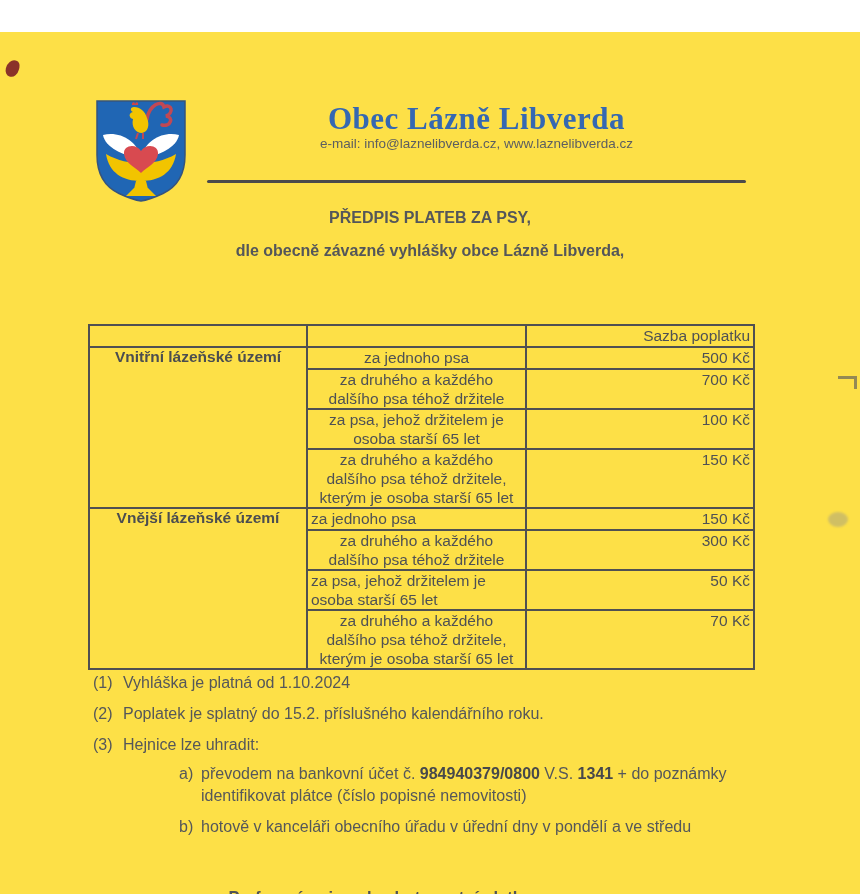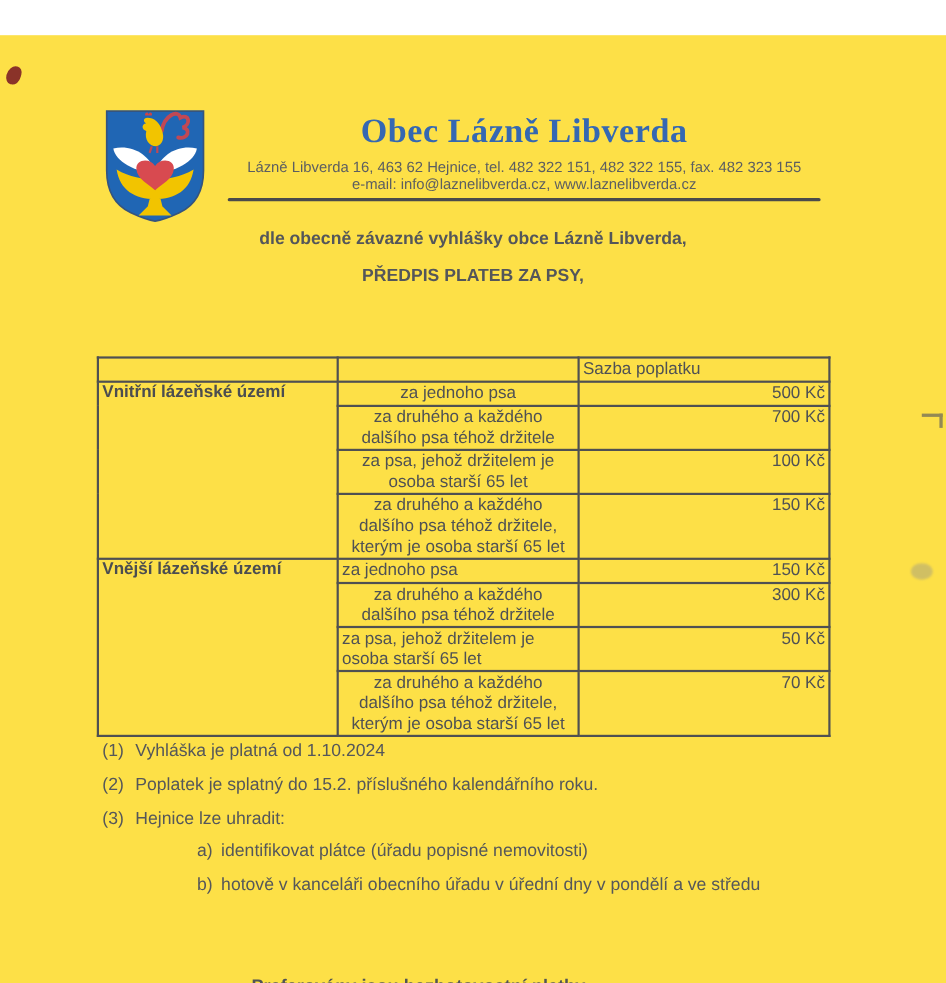--- a/index.html
+++ b/index.html
@@ -28,22 +28,22 @@
   
   .title-block{position:absolute;left:0;top:177px;width:860px;text-align:center;
                font-weight:bold;font-size:16px;color:#54565a;}
   .title-block div{margin-bottom:15px;}
 
   
   .fee-table{position:absolute;left:88px;top:292px;width:665px;border-collapse:collapse;
              table-layout:fixed;font-size:15.5px;color:#4f5154;}
   .fee-table td{border:2px solid #4f5052;padding:0 3px;vertical-align:top;}
   tr.rh1{height:21px;} tr.rh2{height:39px;} tr.rh3{height:57px;}
-  .hdr-fee{text-align:left;line-height:20px;}
-  .zone-cell{vertical-align:middle;text-align:left;font-weight:bold;color:#4b4d50;}
+  .hdr-fee{text-align:right;line-height:20px;}
+  .zone-cell{vertical-align:middle;text-align:center;font-weight:bold;color:#4b4d50;}
   .desc-cell div{line-height:19px;}
   .align-center{text-align:center;}
   .align-left{text-align:left;padding-left:5px;}
   .fee-cell{text-align:right;line-height:20px;padding-top:1px;}
 
   
   .notes{position:absolute;left:93px;top:641px;width:720px;font-size:16px;line-height:20px;}
   .note-row{display:flex;margin-bottom:11px;}
   .note-num{width:30px;flex:none;}
   .note-text{flex:1;}
@@ -78,28 +78,27 @@
     <path d="M50,58 C46,44 30,34 13,38 C15,50 33,59 50,61 Z" fill="#ffffff"></path>
     <path d="M52,58 C56,44 72,34 89,38 C87,50 69,59 52,61 Z" fill="#ffffff"></path>
     <path d="M16,57 C19,76 33,84 51,84 C69,84 83,76 86,57 C74,64 62,66 51,66 C40,66 28,64 16,57 Z" fill="#f2c400"></path>
     <path d="M46,84 H56 L58,92 H44 Z" fill="#f2c400"></path>
     <path d="M36,99 H66 L58,91 H44 Z" fill="#f2c400"></path>
     <path d="M51,54 C46,46 33,48 34,57 C35,66 45,70 51,76 C57,70 67,66 68,57 C69,48 56,46 51,54 Z" fill="#d84a50"></path>
   </svg>
 
   <div class="header-text">
     <div class="org-name" style="color:#3568b2;">Obec Lázně Libverda</div>
-    <div class="addr addr1">Lázně Libverda 16, 463 62 Hejnice, tel. 482 322 151, 482 322 155, fax. 482 323 155</div>
     <div class="addr">e-mail: info@laznelibverda.cz, www.laznelibverda.cz</div>
   </div>
   <div class="header-rule"></div>
 
   <div class="title-block">
+    <div>PŘEDPIS PLATEB ZA PSY,</div>
     <div>dle obecně závazné vyhlášky obce Lázně Libverda,</div>
-    <div>PŘEDPIS PLATEB ZA PSY,</div>
   </div>
 
   <table class="fee-table">
     <colgroup>
         <col style="width:218px">
         <col style="width:219px">
         <col style="width:228px">
       </colgroup>
     <thead>
       <tr class="rh1">
@@ -182,21 +181,22 @@
       <div class="note-row">
         <span class="note-num">(3)</span>
         <span class="note-text">Hejnice lze uhradit:</span>
       </div>
     </div>
 
   <div class="payments">
       <div class="payment-option">
         <span class="po-label">a)</span>
         <div class="po-lines">
-          <div><span>identifikovat plátce (úřadu popisné nemovitosti)</span></div>
+          <div><span>převodem na bankovní účet č. </span><b>984940379/0800</b><span> V.S. </span><b>1341</b><span> + do poznámky</span></div>
+          <div><span>identifikovat plátce (číslo popisné nemovitosti)</span></div>
         </div>
       </div>
       <div class="payment-option">
         <span class="po-label">b)</span>
         <div class="po-lines">
           <div><span>hotově v kanceláři obecního úřadu v úřední dny v pondělí a ve středu</span></div>
         </div>
       </div>
     </div>
 

